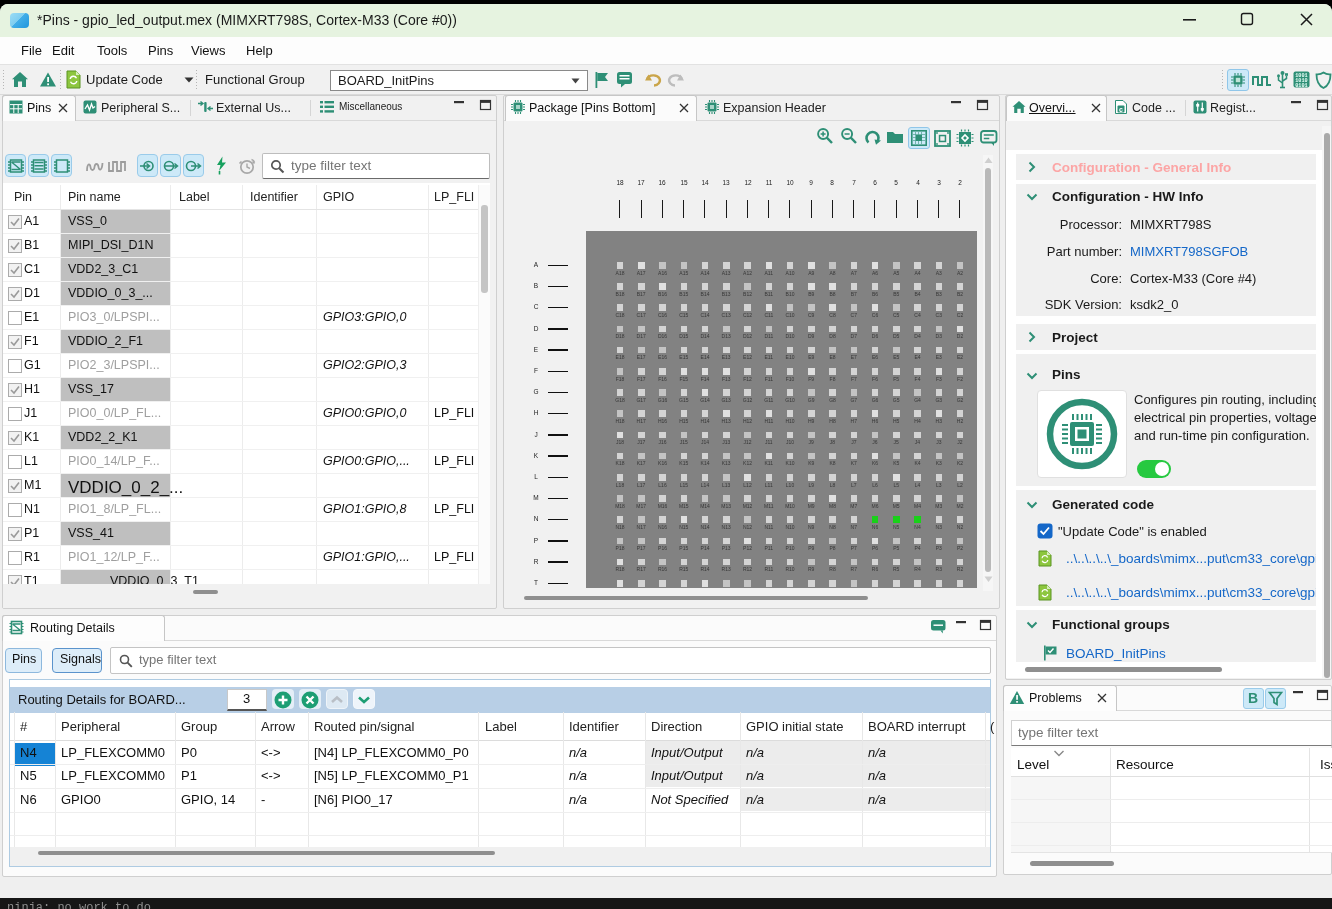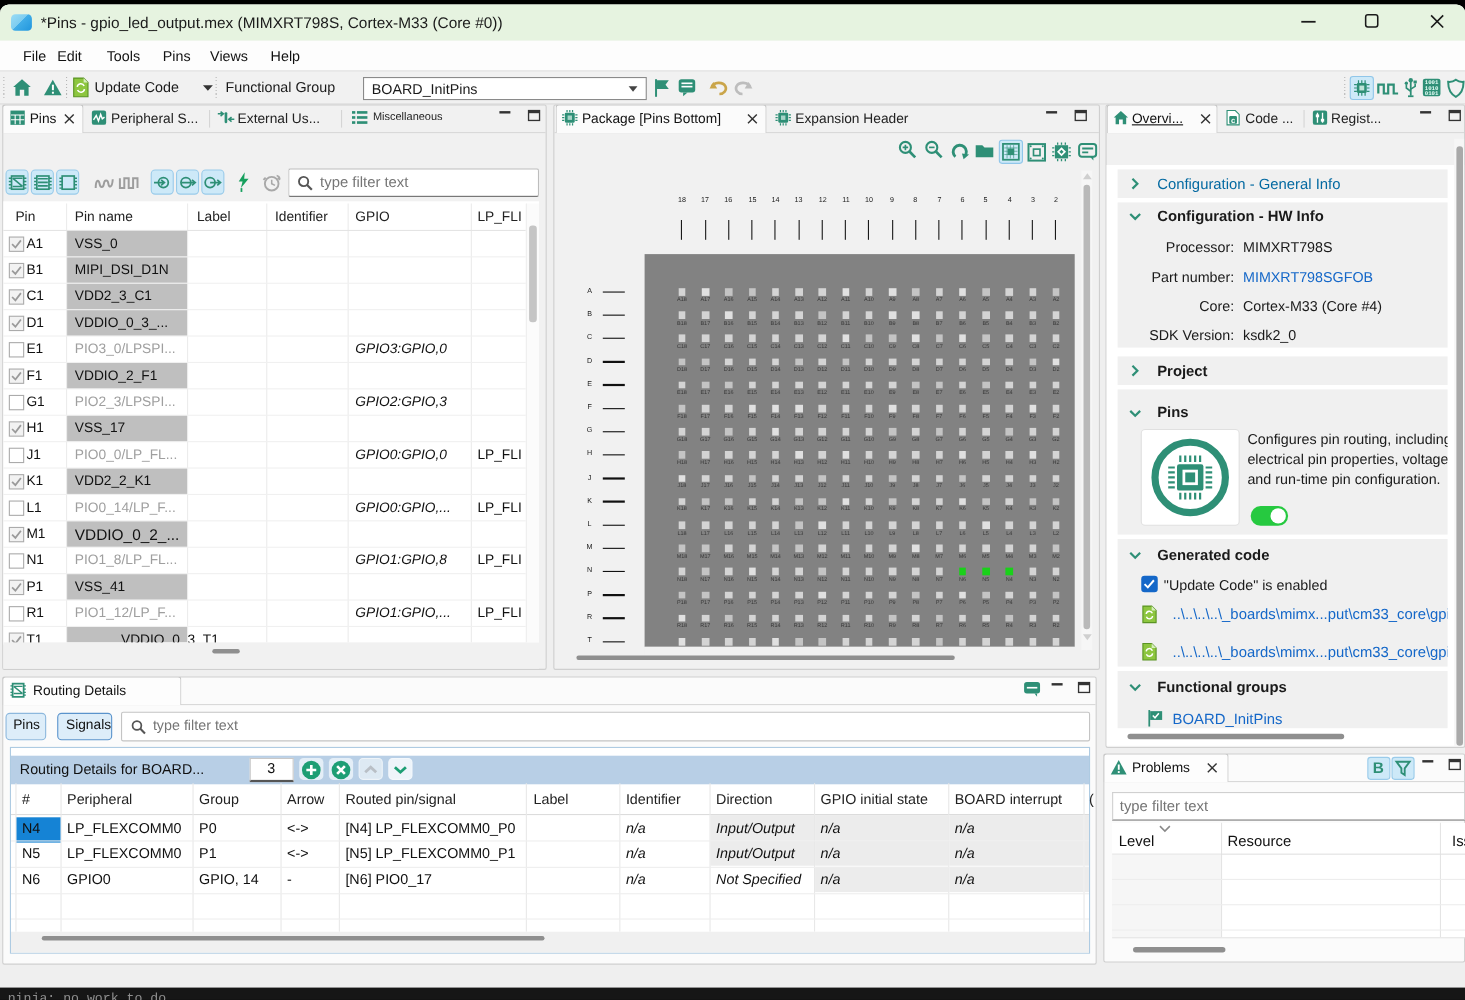--- a/index.html
+++ b/index.html
@@ -310,21 +310,21 @@
 <div class="t" style="left:68px;top:454px;font-size:12.5px;color:#9f9f9f;">PIO0_14/LP_F...</div>
 <div class="t" style="left:323px;top:454px;font-size:12.5px;color:#111;font-style:italic;">GPIO0:GPIO,...</div>
 <div class="t" style="left:434px;top:454px;font-size:12.5px;color:#111;">LP_FLI</div>
 <div class="abs" style="left:3px;top:497px;width:475px;height:1px;background:#f0f0f0;"></div>
 <svg style="left:8px;top:479px" width="14" height="14">
 <rect x="0.5" y="0.5" width="13" height="13" fill="#f2f2f2" stroke="#ababab"></rect>
 <path d="M3 7 L6 10 L11 3.5" stroke="#9a9a9a" stroke-width="1.6" fill="none"></path>
 </svg>
 <div class="t" style="left:24px;top:478px;font-size:12.5px;color:#111;">M1</div>
 <div class="abs" style="left:61px;top:474px;width:109px;height:23px;background:#bfbfbf;"></div>
-<div class="t" style="left:68px;top:478px;font-size:14px;color:#111;">VDDIO_0_2_...</div>
+<div class="t" style="left:68px;top:478px;font-size:17px;color:#111;">VDDIO_0_2_...</div>
 <div class="abs" style="left:3px;top:521px;width:475px;height:1px;background:#f0f0f0;"></div>
 <svg style="left:8px;top:503px" width="14" height="14">
 <rect x="0.5" y="0.5" width="13" height="13" fill="#fff" stroke="#ababab"></rect>
 </svg>
 <div class="t" style="left:24px;top:502px;font-size:12.5px;color:#111;">N1</div>
 <div class="t" style="left:68px;top:502px;font-size:12.5px;color:#9f9f9f;">PIO1_8/LP_FL...</div>
 <div class="t" style="left:323px;top:502px;font-size:12.5px;color:#111;font-style:italic;">GPIO1:GPIO,8</div>
 <div class="t" style="left:434px;top:502px;font-size:12.5px;color:#111;">LP_FLI</div>
 <div class="abs" style="left:3px;top:545px;width:475px;height:1px;background:#f0f0f0;"></div>
 <svg style="left:8px;top:527px" width="14" height="14">
@@ -1064,21 +1064,21 @@
     <rect x="1" y="2" width="10" height="2.2" fill="#333"></rect>
   </svg>
 <svg style="left:1316px;top:99px" width="13" height="12">
     <rect x="1.5" y="1.5" width="10" height="9" fill="none" stroke="#333" stroke-width="1.2"></rect>
     <rect x="1.5" y="1.5" width="10" height="2.4" fill="#333"></rect>
   </svg>
 <div class="abs" style="left:1016px;top:154px;width:300px;height:26px;background:#f0f0f0;"></div>
 <svg style="left:1028px;top:161px" width="8" height="12">
     <path d="M1.5 1.5 L6 6 L1.5 10.5" stroke="#2e8f76" stroke-width="2" fill="none"></path>
   </svg>
-<div class="t" style="left:1052px;top:160px;font-size:13.5px;font-weight:normal;color:#0369a1;">Configuration - General Info</div>
+<div class="t" style="left:1052px;top:160px;font-size:13.5px;font-weight:bold;color:#fca5a5;">Configuration - General Info</div>
 <div class="abs" style="left:1016px;top:184px;width:300px;height:132px;background:#f0f0f0;"></div>
 <svg style="left:1026px;top:193px" width="12" height="8">
     <path d="M1.5 1.5 L6 6 L10.5 1.5" stroke="#2e8f76" stroke-width="2" fill="none"></path>
   </svg>
 <div class="t" style="left:1052px;top:189px;font-size:13.5px;font-weight:bold;color:#1a1a1a;">Configuration - HW Info</div>
 <div class="t" style="left:1020px;top:217px;width:102px;text-align:right;font-size:13px;color:#1a1a1a;">Processor:</div>
 <div class="t" style="left:1130px;top:217px;font-size:13px;color:#1a1a1a;">MIMXRT798S</div>
 <div class="t" style="left:1020px;top:244px;width:102px;text-align:right;font-size:13px;color:#1a1a1a;">Part number:</div>
 <div class="t" style="left:1130px;top:244px;font-size:13px;color:#1467c8;">MIMXRT798SGFOB</div>
 <div class="t" style="left:1020px;top:271px;width:102px;text-align:right;font-size:13px;color:#1a1a1a;">Core:</div>

